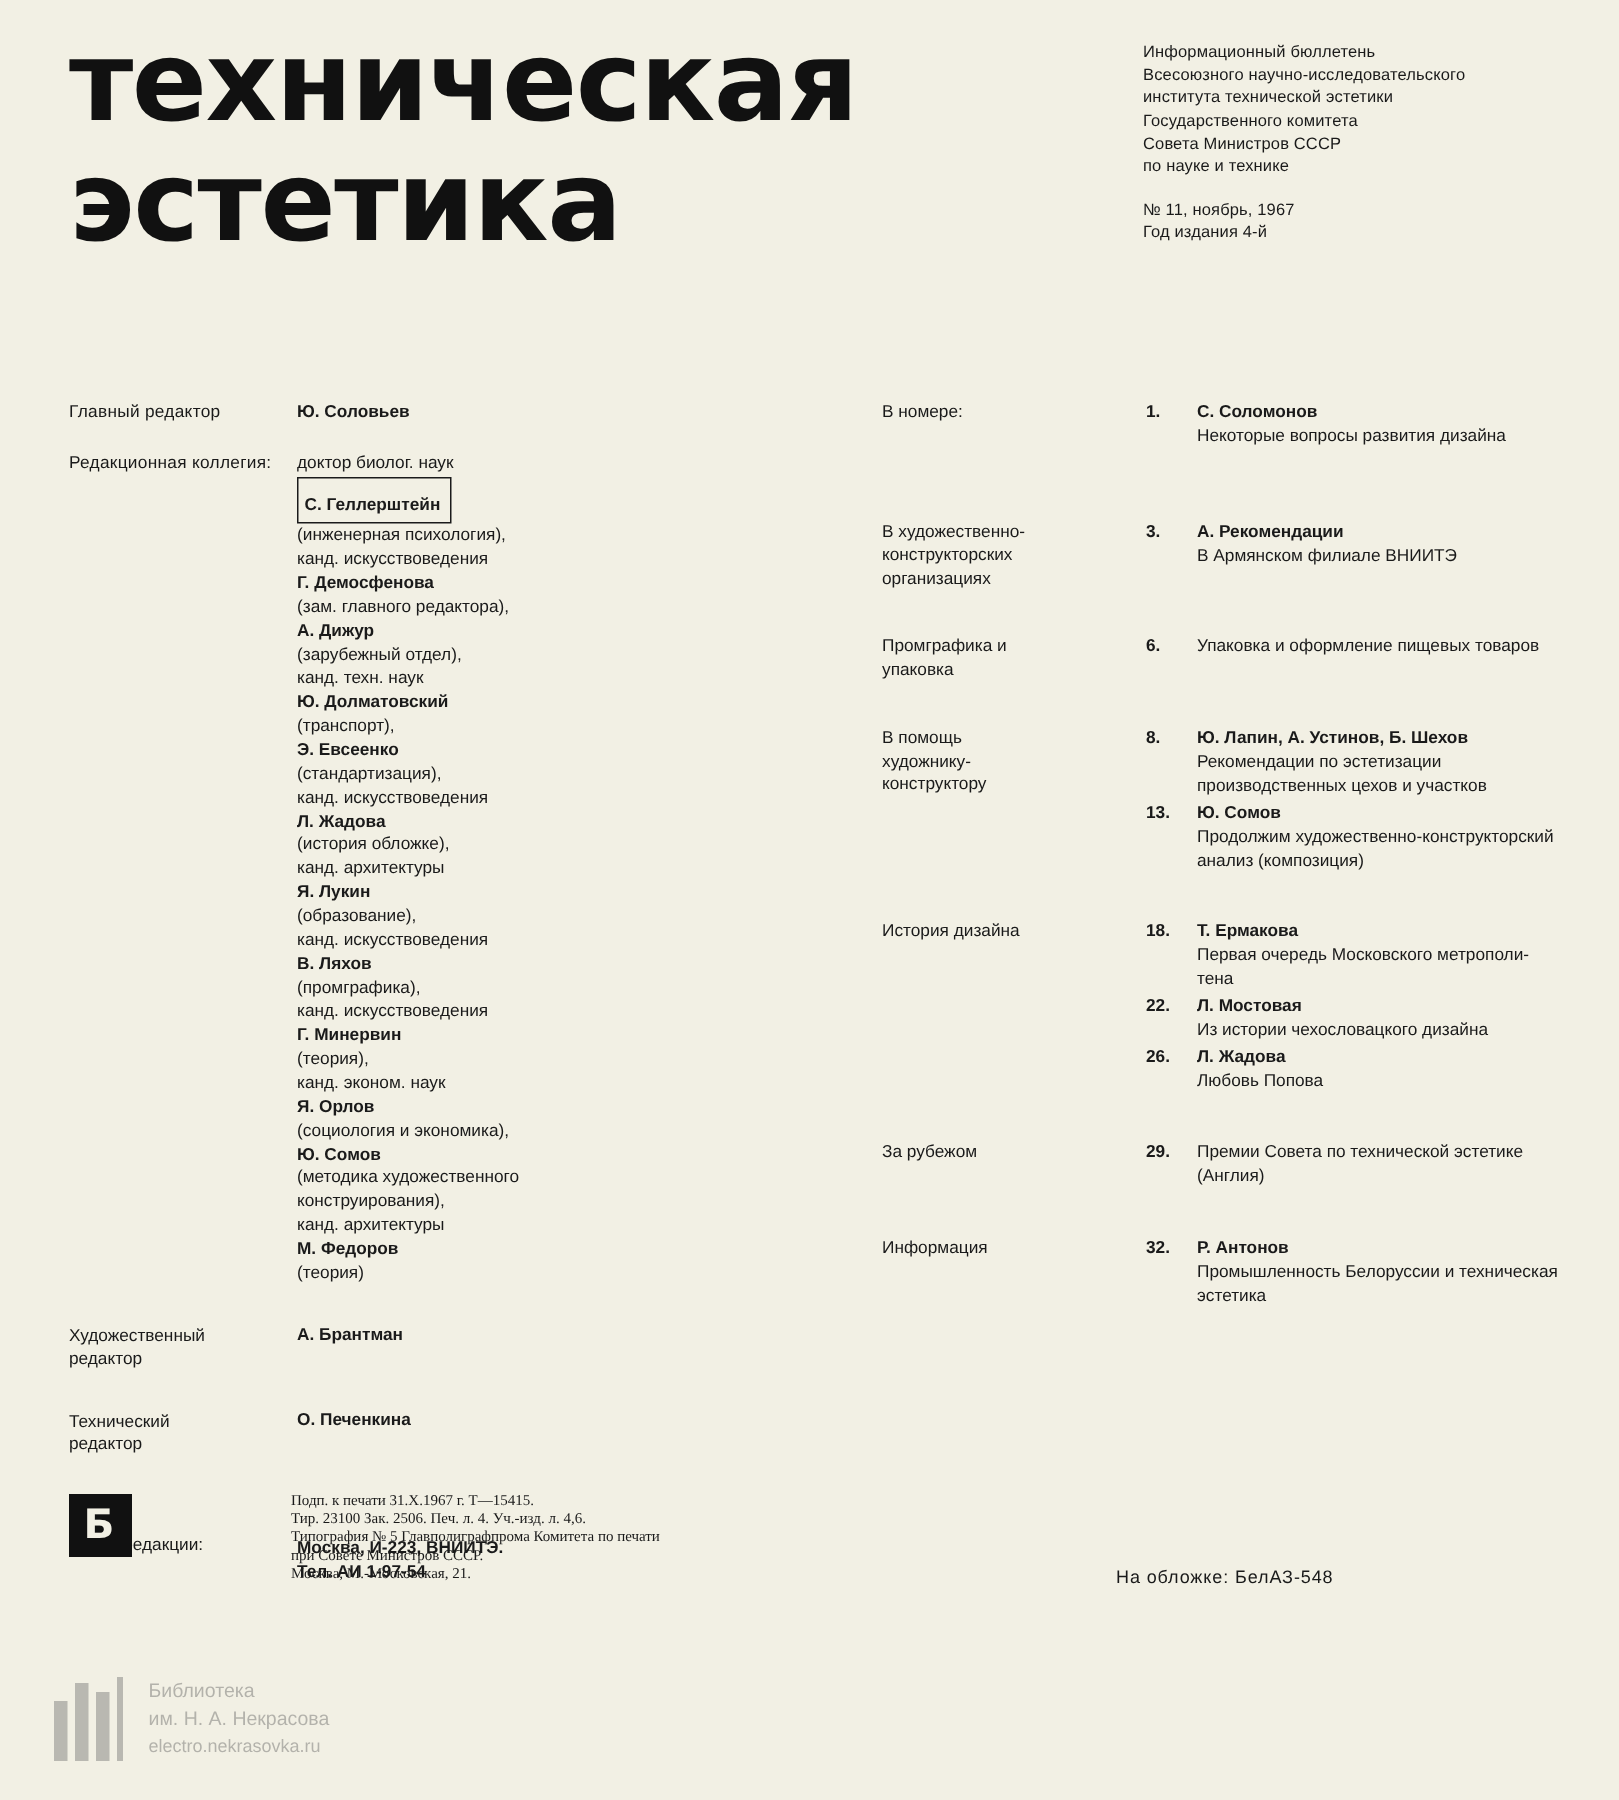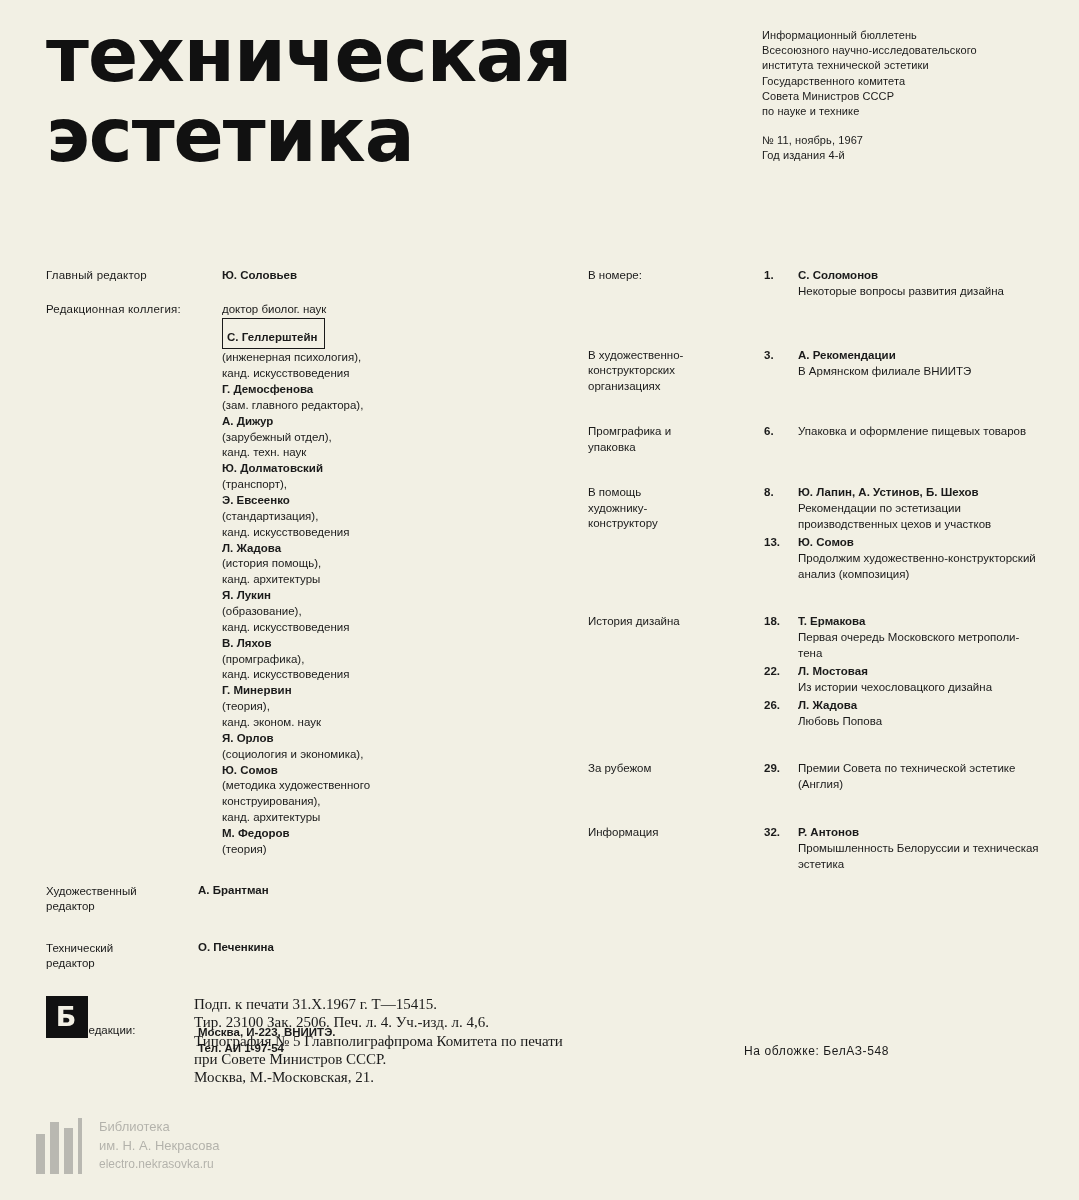--- a/index.html
+++ b/index.html
@@ -71,21 +71,20 @@
   }
   .row .label {
     width: 152px;
     flex: 0 0 152px;
     line-height: 1.35;
     letter-spacing: 0.2px;
   }
   .row .value {
     flex: 1;
     line-height: 1.35;
-    margin-left: 24px;
   }
   .b { font-weight: bold; }
   .boxed {
     display: inline-block;
     border: 1px solid #1a1a1a;
     padding: 11px 6px 2px 4px;
     font-weight: bold;
     margin: 1px 0 1px 0;
   }
   .board-list div {
@@ -112,21 +111,21 @@
   }
   .address .value div { line-height: 1.45; }
 
   
   .colophon {
     position: absolute;
     left: 194px;
     top: 995px;
     width: 420px;
     font-family: "Liberation Serif", serif;
-    font-size: 15px;
+    font-size: 10px;
     line-height: 1.22;
     color: #1a1a1a;
   }
 
   
   .pub-mark {
     position: absolute;
     left: 46px;
     top: 996px;
     width: 42px;
@@ -266,21 +265,21 @@
         <div>канд. техн. наук</div>
 
         <div class="b">Ю. Долматовский</div>
         <div>(транспорт),</div>
 
         <div class="b">Э. Евсеенко</div>
         <div>(стандартизация),</div>
         <div>канд. искусствоведения</div>
 
         <div class="b">Л. Жадова</div>
-        <div>(история помощь),</div>
+        <div>(история обложке),</div>
         <div>канд. архитектуры</div>
 
         <div class="b">Я. Лукин</div>
         <div>(образование),</div>
         <div>канд. искусствоведения</div>
 
         <div class="b">В. Ляхов</div>
         <div>(промграфика),</div>
         <div>канд. искусствоведения</div>
 

